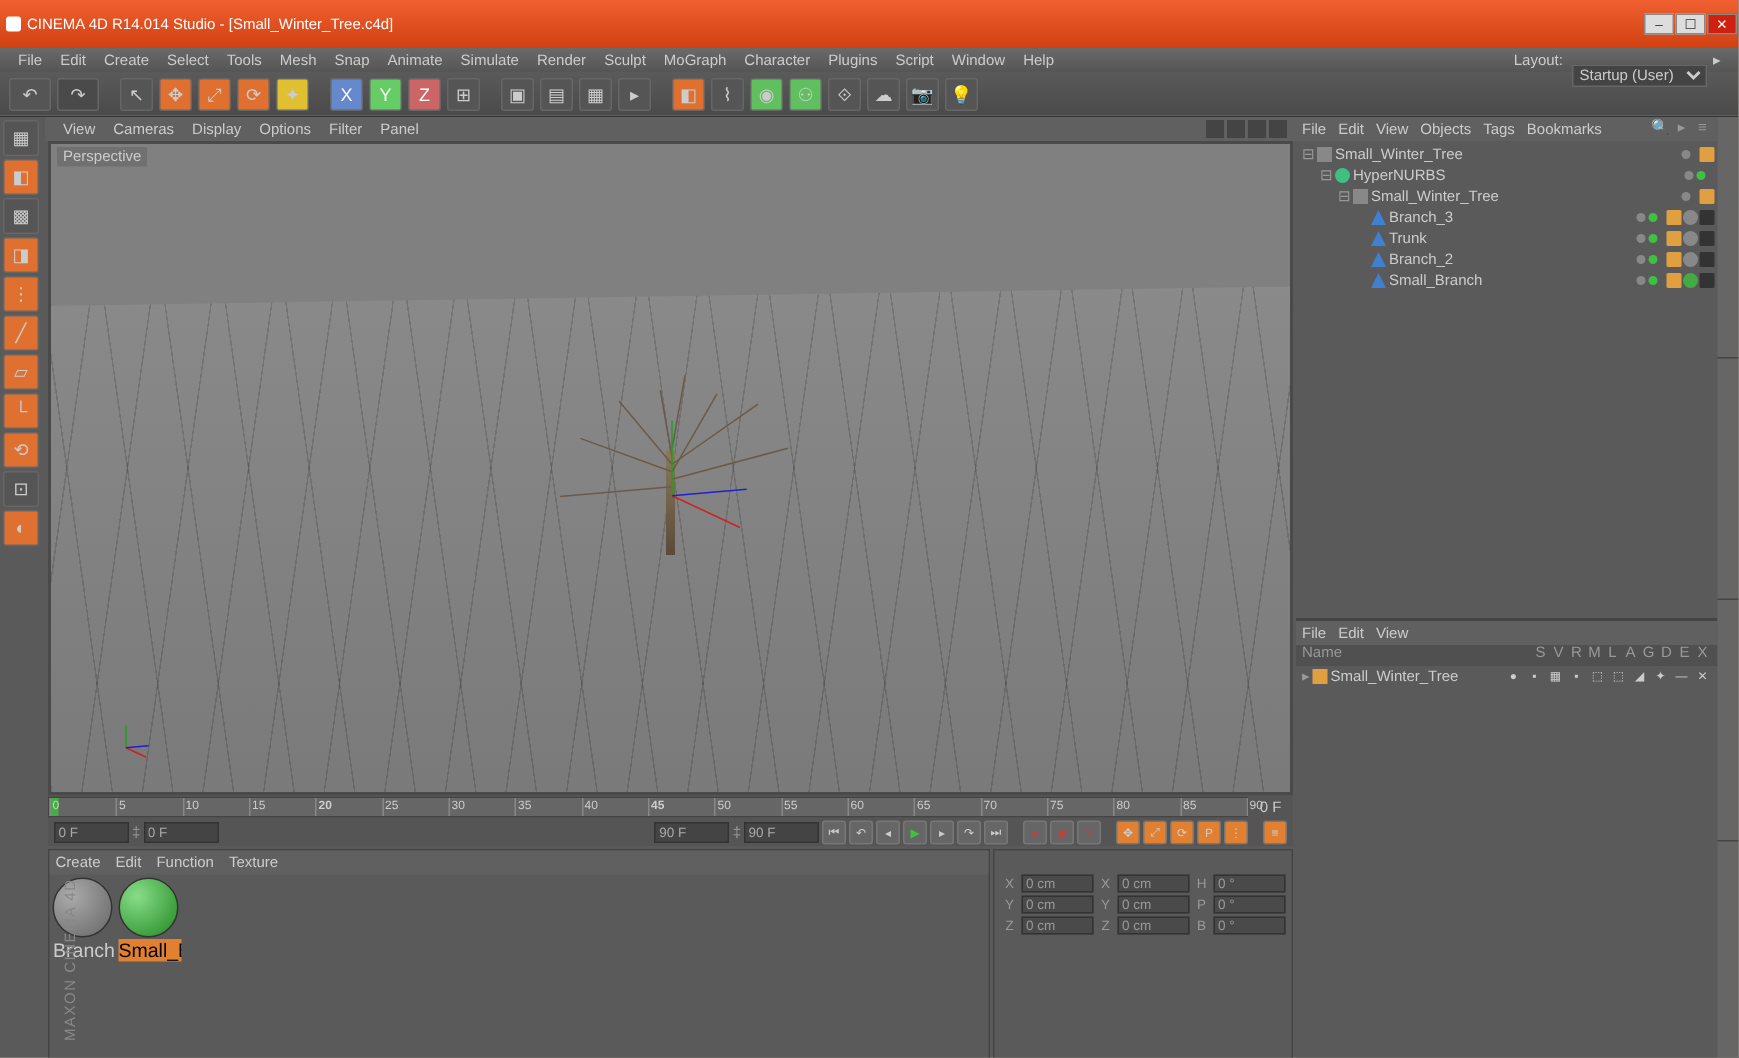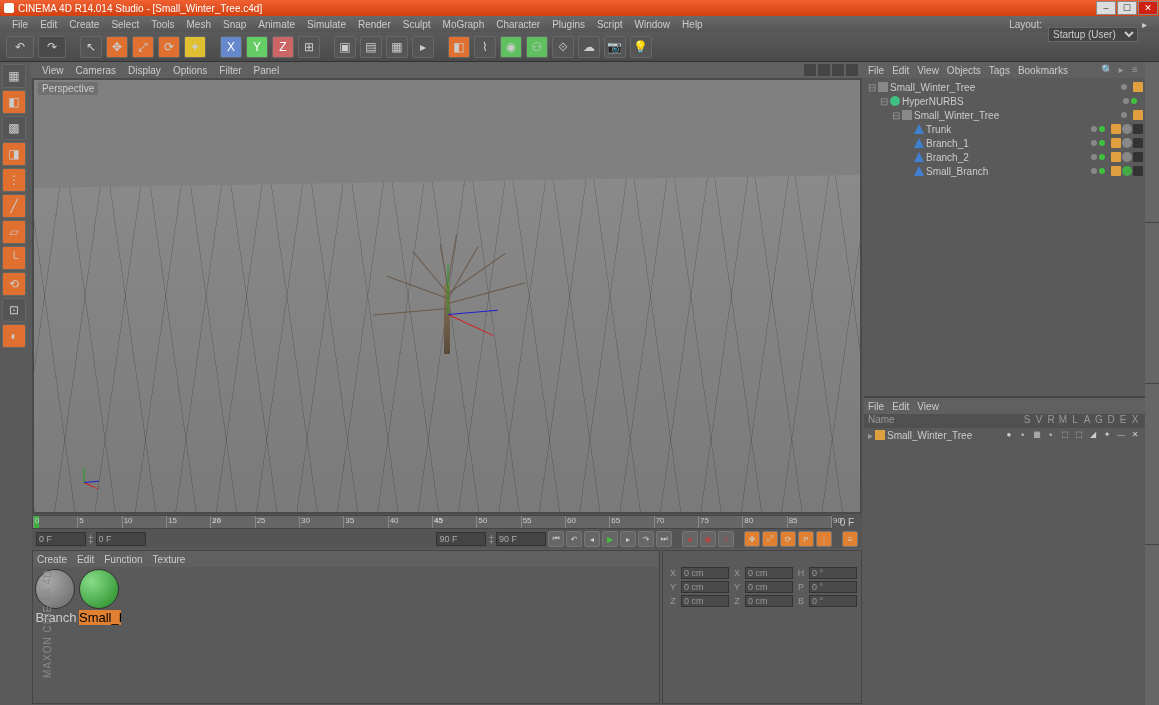--- a/index.html
+++ b/index.html
@@ -1,18 +1,18 @@
 <!DOCTYPE html>
 <html><head>
 <meta charset="utf-8">
 <style>
 * { margin: 0; padding: 0; box-sizing: border-box; font-family: Arial, sans-serif; font-size: 10px; user-select: none; }
 body { background: #d4d0c8; width: 1159px; height: 705px; overflow: hidden; }
 
-.title-bar { height: 16px; background: linear-gradient(to bottom, #f06030, #d04010); display: flex; align-items: center; color: #fff; padding-left: 4px; }
+.title-bar { height: 32px; background: linear-gradient(to bottom, #f06030, #d04010); display: flex; align-items: center; color: #fff; padding-left: 4px; }
 .title-bar .icon { width: 10px; height: 10px; background: #fff; border-radius: 2px; margin-right: 4px; }
 .win-controls { margin-left: auto; display: flex; }
 .win-controls div { width: 20px; height: 14px; background: #ddd; border: 1px solid #888; margin-right: 1px; text-align: center; line-height: 12px; font-size: 9px; color: #333; cursor: pointer; }
 .win-controls .close { background: #d02010; color: #fff; }
 
 .menu-bar { height: 16px; background: linear-gradient(to bottom, #6a6a6a, #555); display: flex; align-items: center; padding: 0 6px; color: #ccc; }
 .menu-bar span { padding: 0 6px; cursor: pointer; }
 .menu-bar .layout-label { margin-left: auto; }
 .menu-bar select { background: #444; color: #ccc; border: 1px solid #666; width: 90px; font-size: 10px; margin-top: 20px; }
 
@@ -411,36 +411,36 @@
                 <span class="dot"></span>
                 <span class="tag-icons">
                   <span class="tag-ic tag"></span>
                 </span>
               </span>
             </div>
             <div class="obj-row">
               <span class="indent" style="width: 36px;"></span>
               <span class="toggle"></span>
               <span class="obj-icon poly"></span>
-              <span>Trunk</span>
+              <span>Branch_3</span>
               <span class="obj-dots">
                 <span class="dot"></span>
                 <span class="dot green"></span>
                 <span class="tag-icons">
                   <span class="tag-ic tag"></span>
                   <span class="tag-ic mat"></span>
                   <span class="tag-ic x"></span>
                 </span>
               </span>
             </div>
             <div class="obj-row">
               <span class="indent" style="width: 36px;"></span>
               <span class="toggle"></span>
               <span class="obj-icon poly"></span>
-              <span>Branch_1</span>
+              <span>Trunk</span>
               <span class="obj-dots">
                 <span class="dot"></span>
                 <span class="dot green"></span>
                 <span class="tag-icons">
                   <span class="tag-ic tag"></span>
                   <span class="tag-ic mat"></span>
                   <span class="tag-ic x"></span>
                 </span>
               </span>
             </div>

